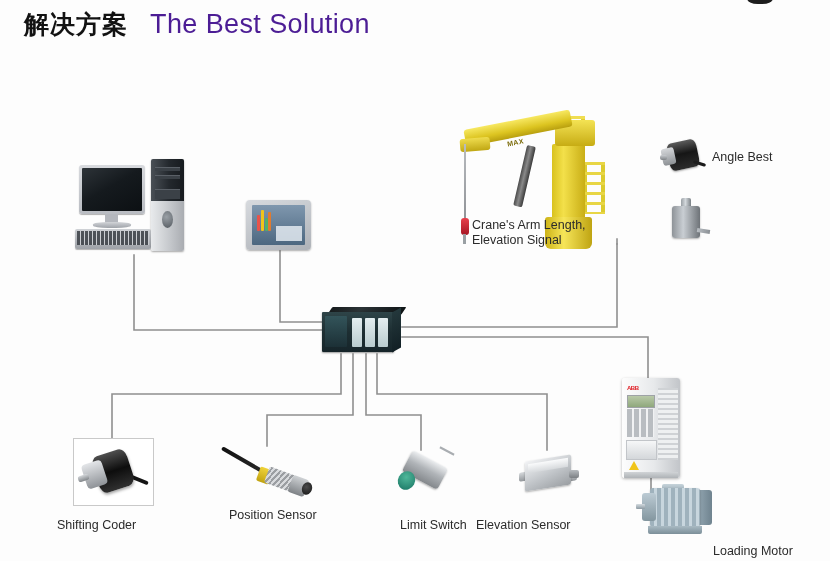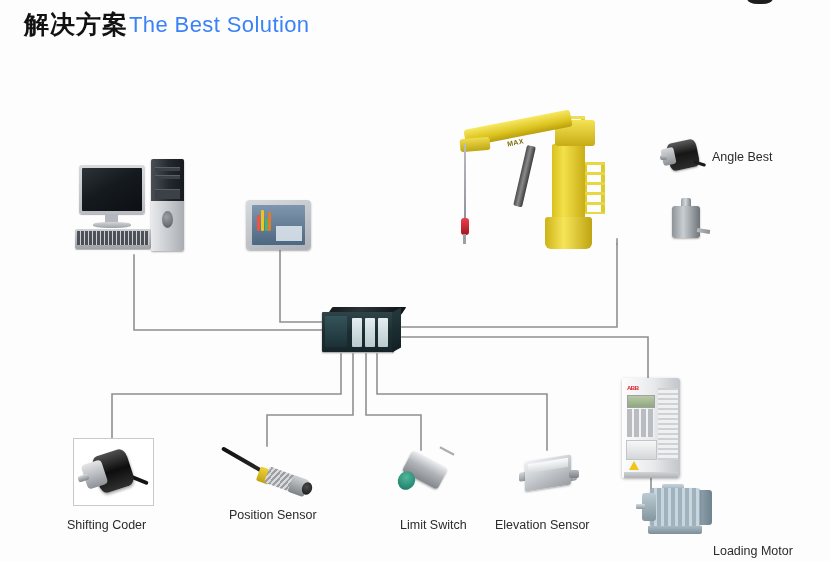--- a/index.html
+++ b/index.html
@@ -14,22 +14,22 @@
   .abs{position:absolute;}
 
   
   #header{left:24px;top:8px;}
   #title-cn{
     font-family:"DejaVu Sans",sans-serif;
     font-size:25px;font-weight:bold;color:#121212;
     letter-spacing:1px;display:inline-block;vertical-align:middle;
   }
   #title-en{
-    font-size:22px;color:#3b82f6;display:inline-block;vertical-align:middle;
-    margin-left:1px;letter-spacing:.4px;
+    font-size:27px;color:#4c1d95;display:inline-block;vertical-align:middle;
+    margin-left:22px;letter-spacing:.4px;
   }
   #corner-mark{
     right:57px;top:-7px;width:26px;height:11px;border-radius:50%/60%;
     background:#1d1d1d;
   }
 
   
   #wires{left:0;top:0;width:830px;height:561px;}
 
   
@@ -319,20 +319,22 @@
     <div class="abs cr-base"></div>
     <div class="abs cr-head"></div>
     <div class="abs cr-cyl"></div>
     <div class="abs cr-boom"></div>
     <div class="abs cr-boom2"></div>
     <div class="abs cr-brand">MAX</div>
     <div class="abs cr-rope"></div>
     <div class="abs cr-hook"></div>
     <div class="abs cr-hook-tip"></div>
   </div>
+  <div class="abs lbl" id="crane-label">Crane's Arm Length,
+Elevation Signal</div>
 
   <div class="abs" id="angle-coder">
     <div class="abs enc-barrel"></div>
     <div class="abs enc-flange"></div>
     <div class="abs enc-shaft"></div>
     <div class="abs enc-cable"></div>
   </div>
   <div class="abs lbl" id="angle-coder-label">Angle Best</div>
 
   <div class="abs" id="weight-sensor">
@@ -342,21 +344,21 @@
   </div>
 
   <div class="abs" id="shifting-coder">
     <div class="sc-frame">
       <div class="abs sc-cable"></div>
       <div class="abs sc-barrel"></div>
       <div class="abs sc-flange"></div>
       <div class="abs sc-shaft"></div>
     </div>
   </div>
-  <div class="cap" style="left:67px;top:518px">Shifting Coder</div>
+  <div class="cap" style="left:57px;top:518px">Shifting Coder</div>
 
   <div class="abs" id="position-sensor">
     <div class="abs ps-cable"></div>
     <div class="abs ps-band"></div>
     <div class="abs ps-thread"></div>
     <div class="abs ps-nose"></div>
     <div class="abs ps-face"></div>
   </div>
   <div class="cap" style="left:229px;top:508px">Position Sensor</div>
 
@@ -368,21 +370,21 @@
   <div class="cap" style="left:400px;top:518px">Limit Switch</div>
 
   <div class="abs" id="elevation-sensor">
     <div class="abs es-ear" style="left:0px"></div>
     <div class="abs es-ear" style="left:48px"></div>
     <div class="abs es-box">
         <div class="es-lid"></div>
       </div>
     <div class="abs es-conn"></div>
   </div>
-  <div class="cap" style="left:495px;top:518px">Elevation Sensor</div>
+  <div class="cap" style="left:476px;top:518px">Elevation Sensor</div>
 
   <div class="abs" id="vfd">
     <div class="vfd-body">
       <div class="vfd-vents"></div>
       <div class="vfd-logo">ABB</div>
       <div class="vfd-disp"></div>
       <div class="vfd-keys"></div>
       <div class="vfd-panel"></div>
       <div class="vfd-warn"></div>
       <div class="vfd-foot"></div>

